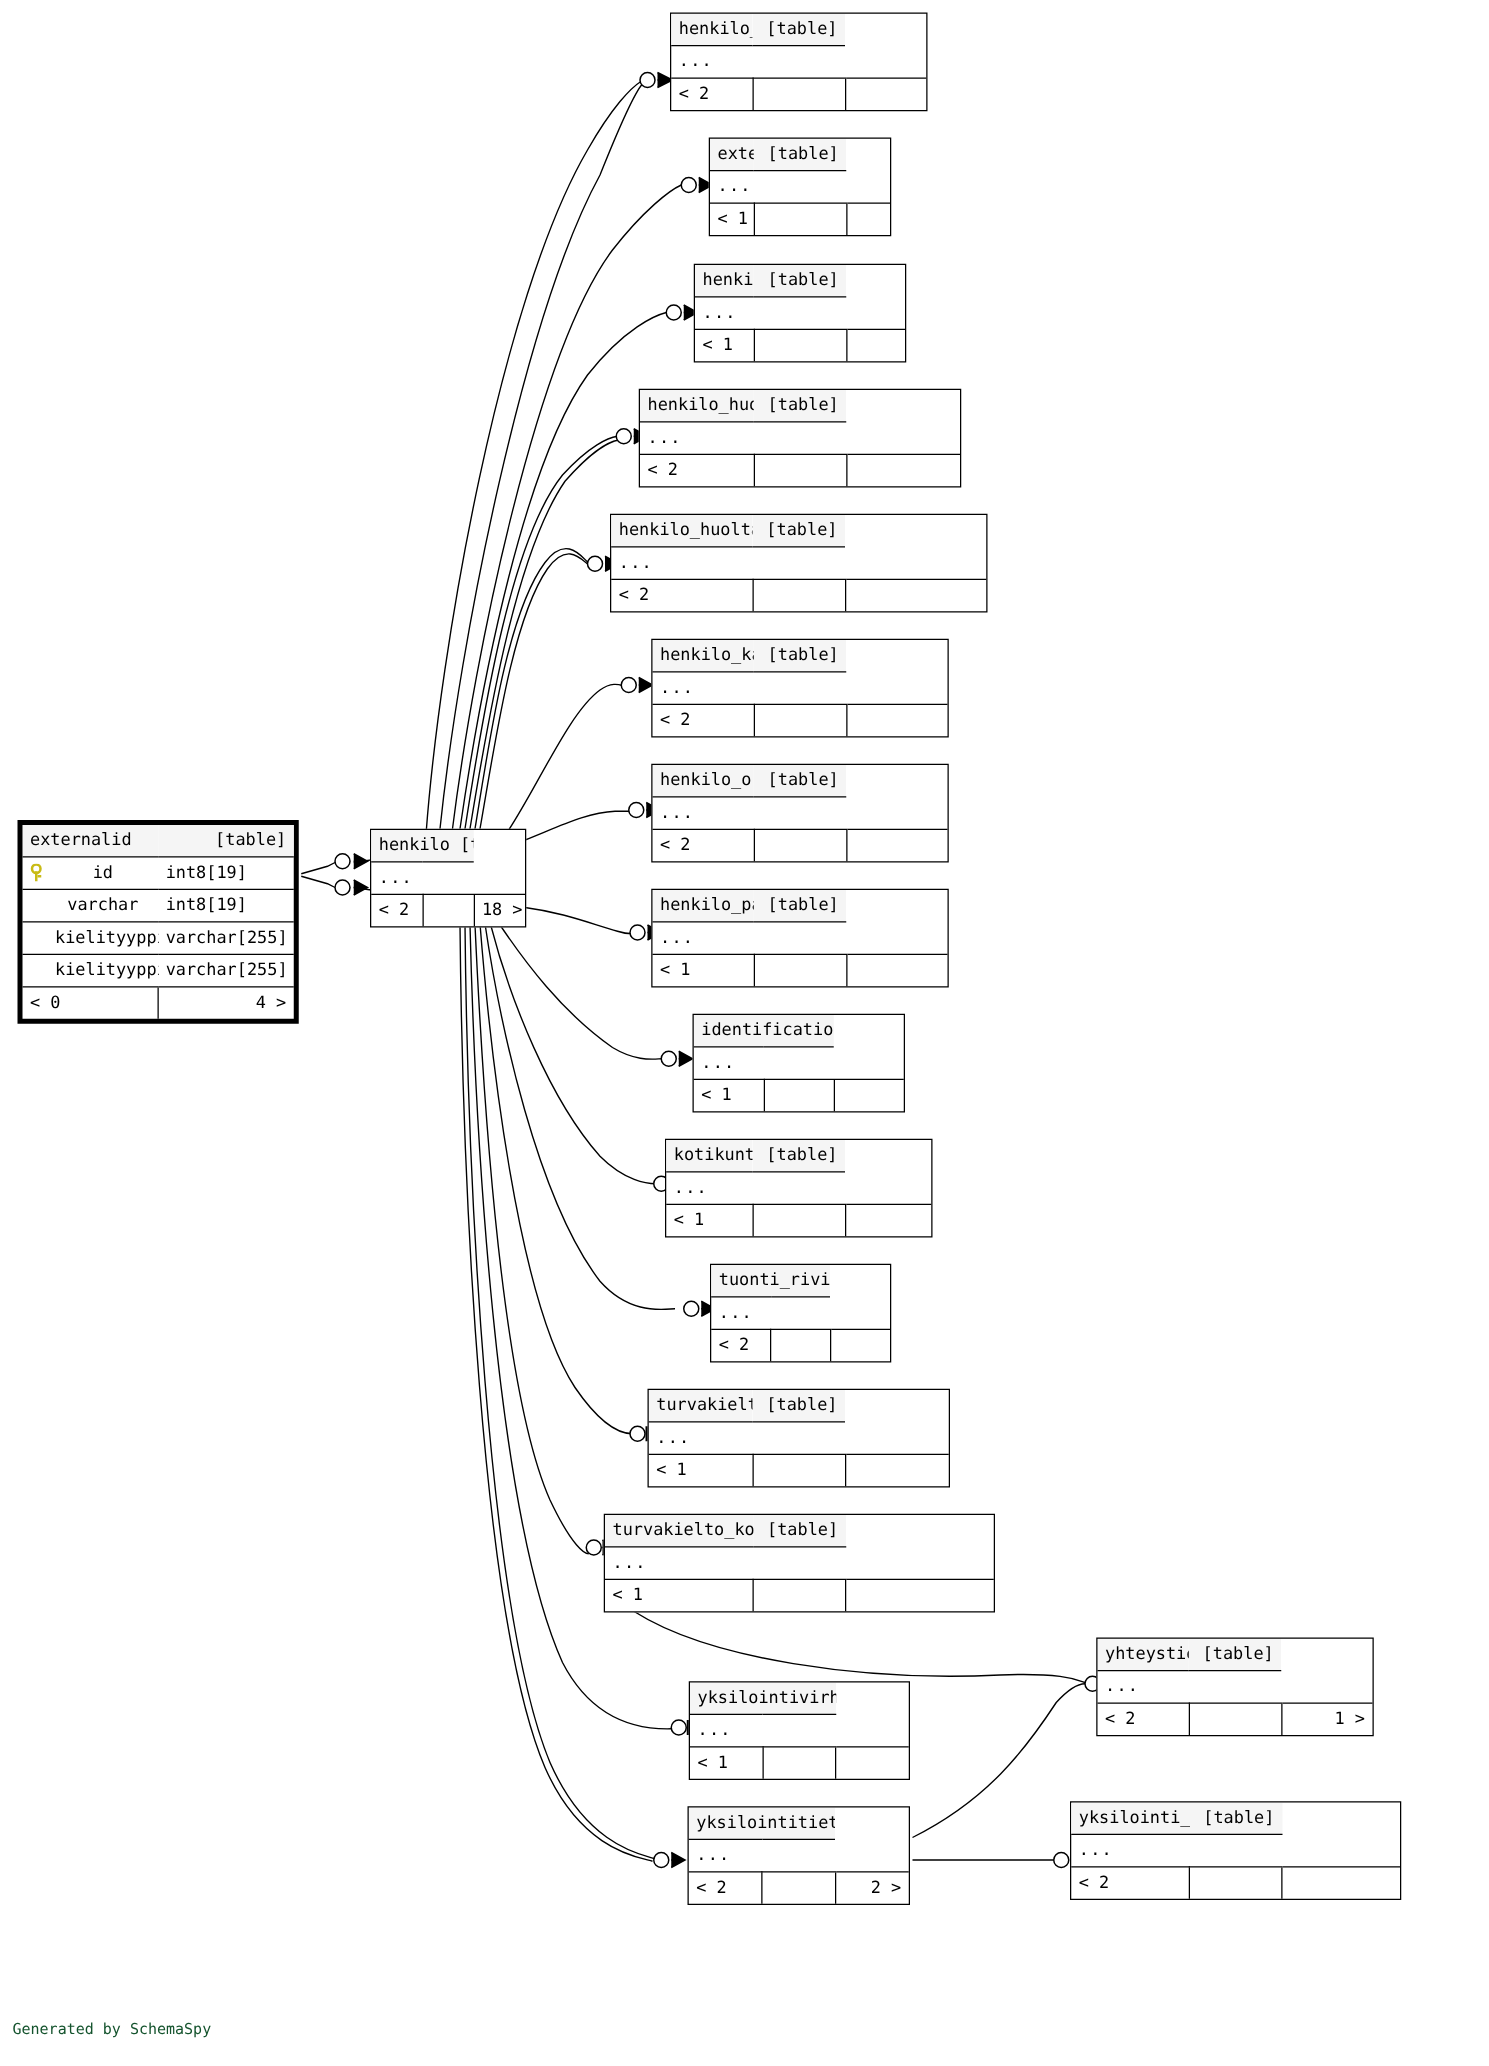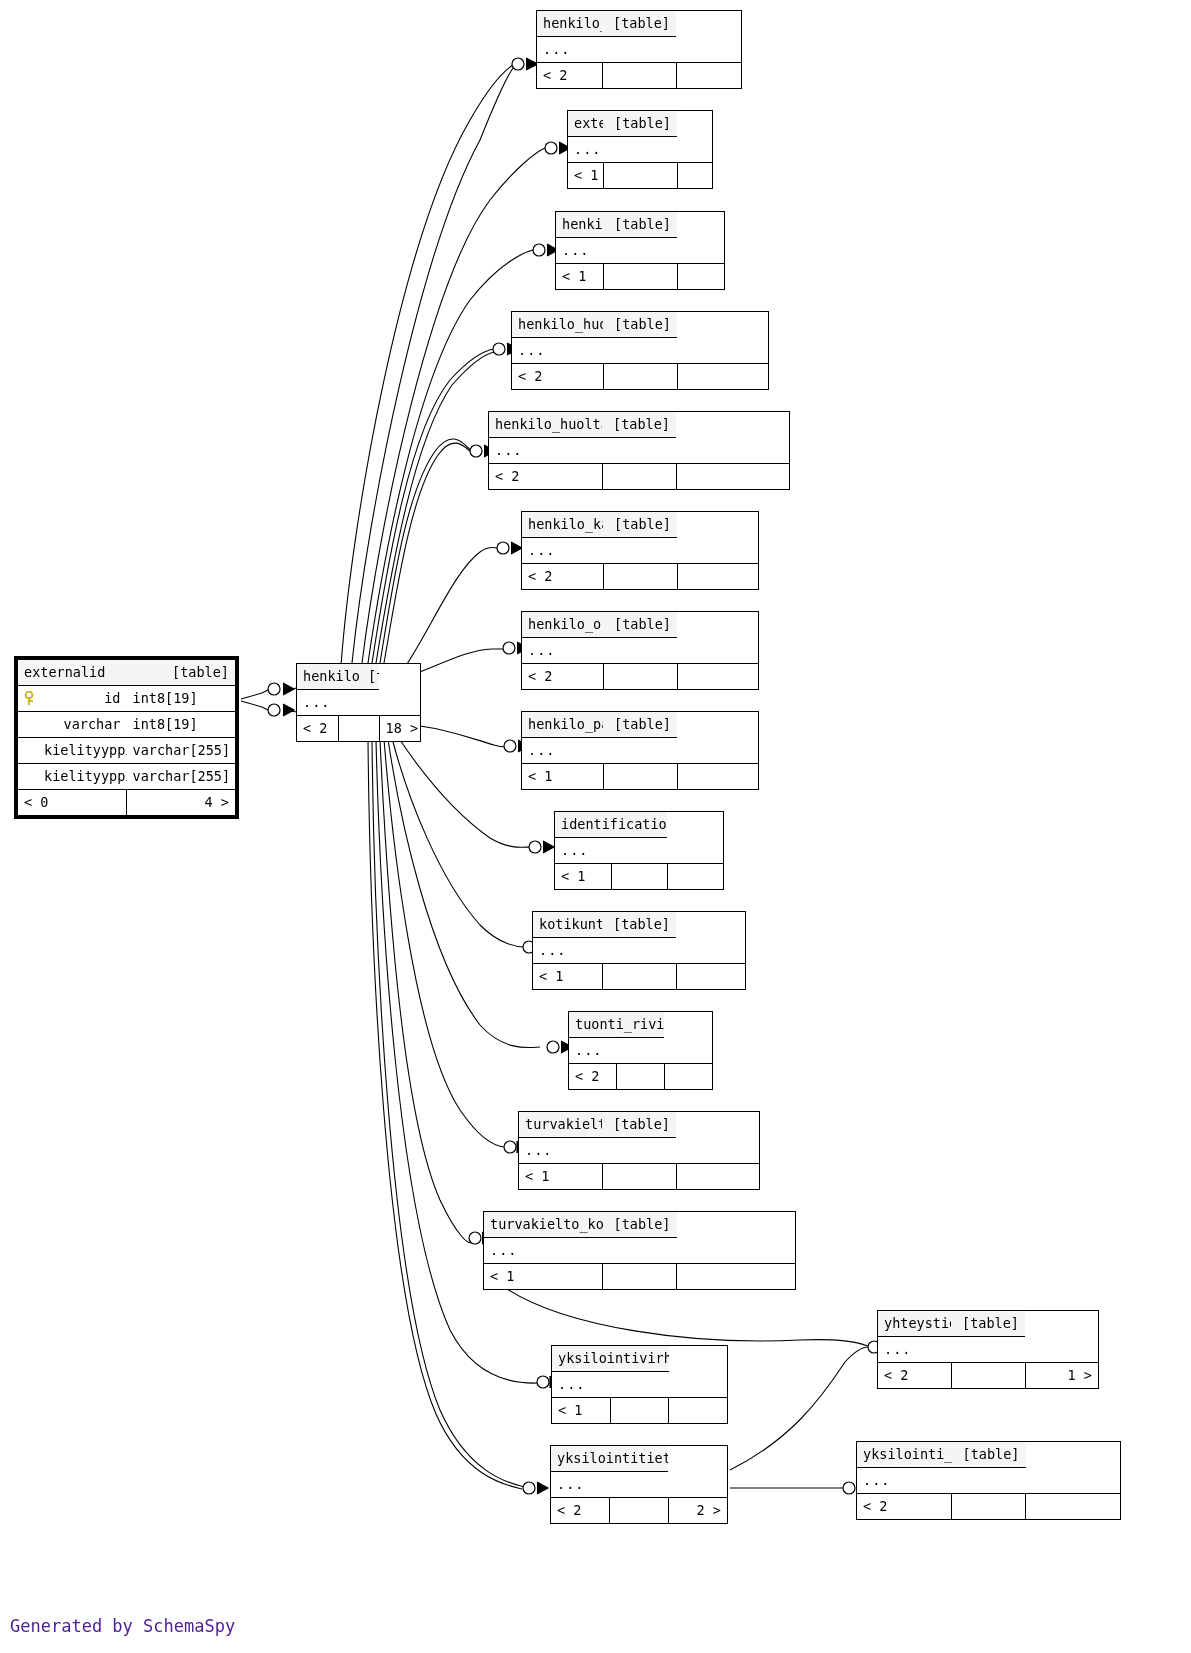--- a/index.html
+++ b/index.html
@@ -71,39 +71,39 @@
     letter-spacing: 1px;
   }
   .foot td {
     font-size: 13.5px;
     border-bottom: none;
   }
   .foot td:first-child { border-left: none; }
   .foot td:last-child  { border-right: none; }
   .foot .l { text-align: left; }
   .foot .r { text-align: right; }
-  .col-name { text-align: right; }
+  .col-name { text-align: center; }
   .col-type { text-align: left; }
   .keycell {
     position: relative;
     padding-left: 26px !important;
   }
   .key-icon {
     position: absolute;
     left: 6px;
     top: 5px;
     width: 14px;
     height: 15px;
   }
   .credit {
     position: absolute;
     left: 10px;
     top: 1616px;
-    font-size: 17px;
-    color: #4c1d95;
+    font-size: 12px;
+    color: #14532d;
     font-family: "DejaVu Sans Mono", "Liberation Mono", monospace;
   }
 </style>
 </head>
 <body>
 
 <div id="canvas">
 
   <svg id="edges" viewBox="0 0 1191 1653">
     <g fill="none" stroke="#000000" stroke-width="1.1">

